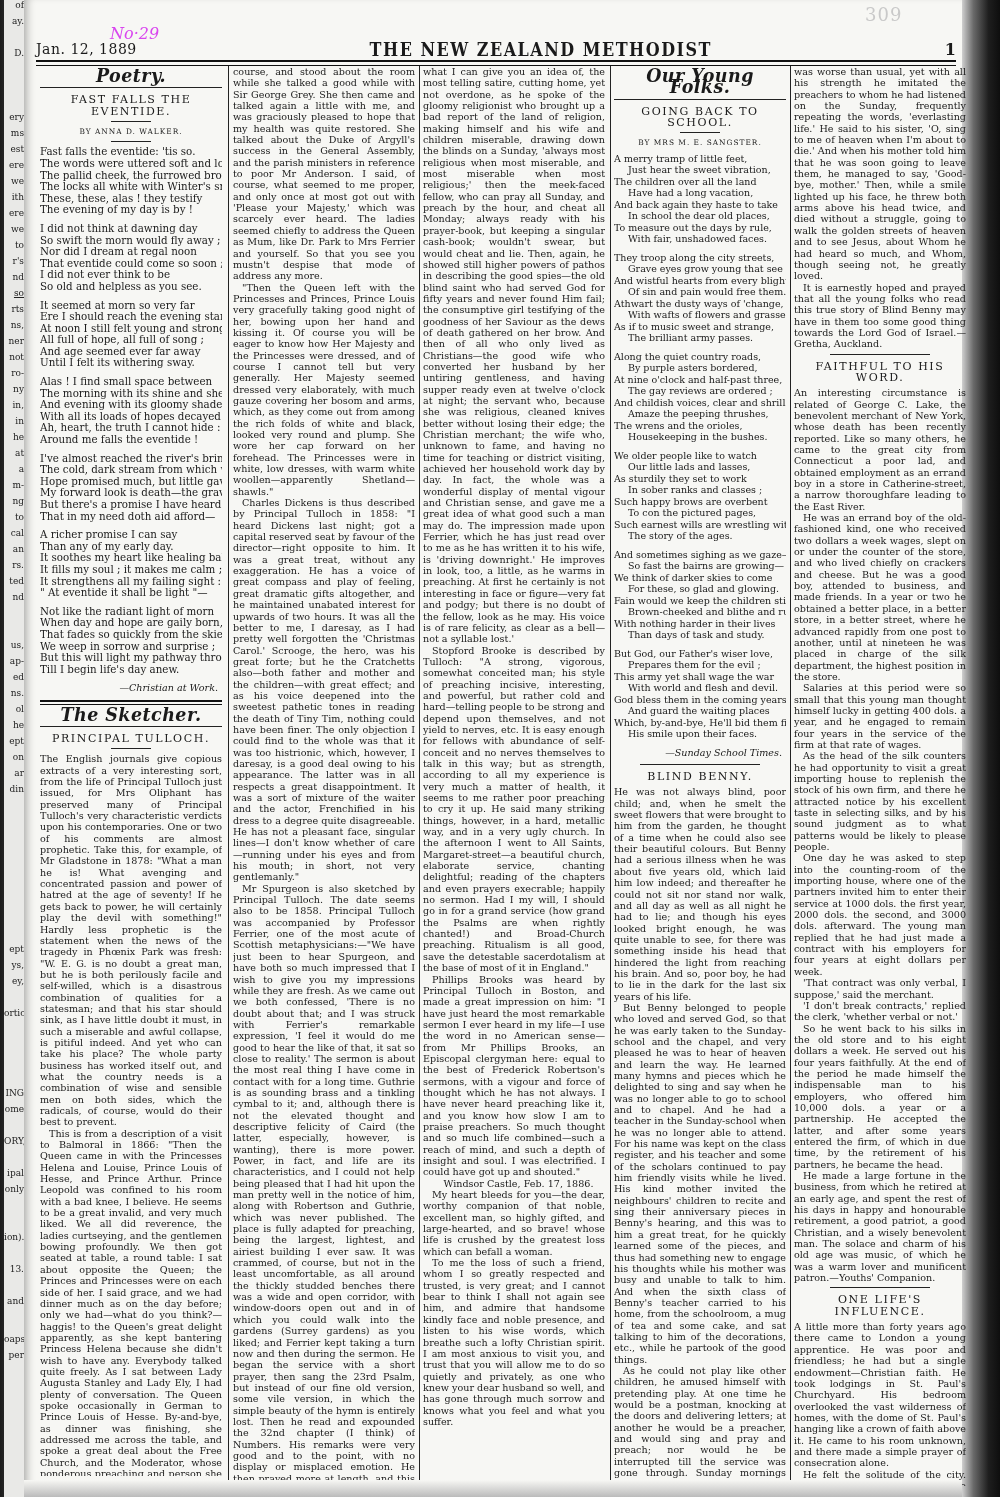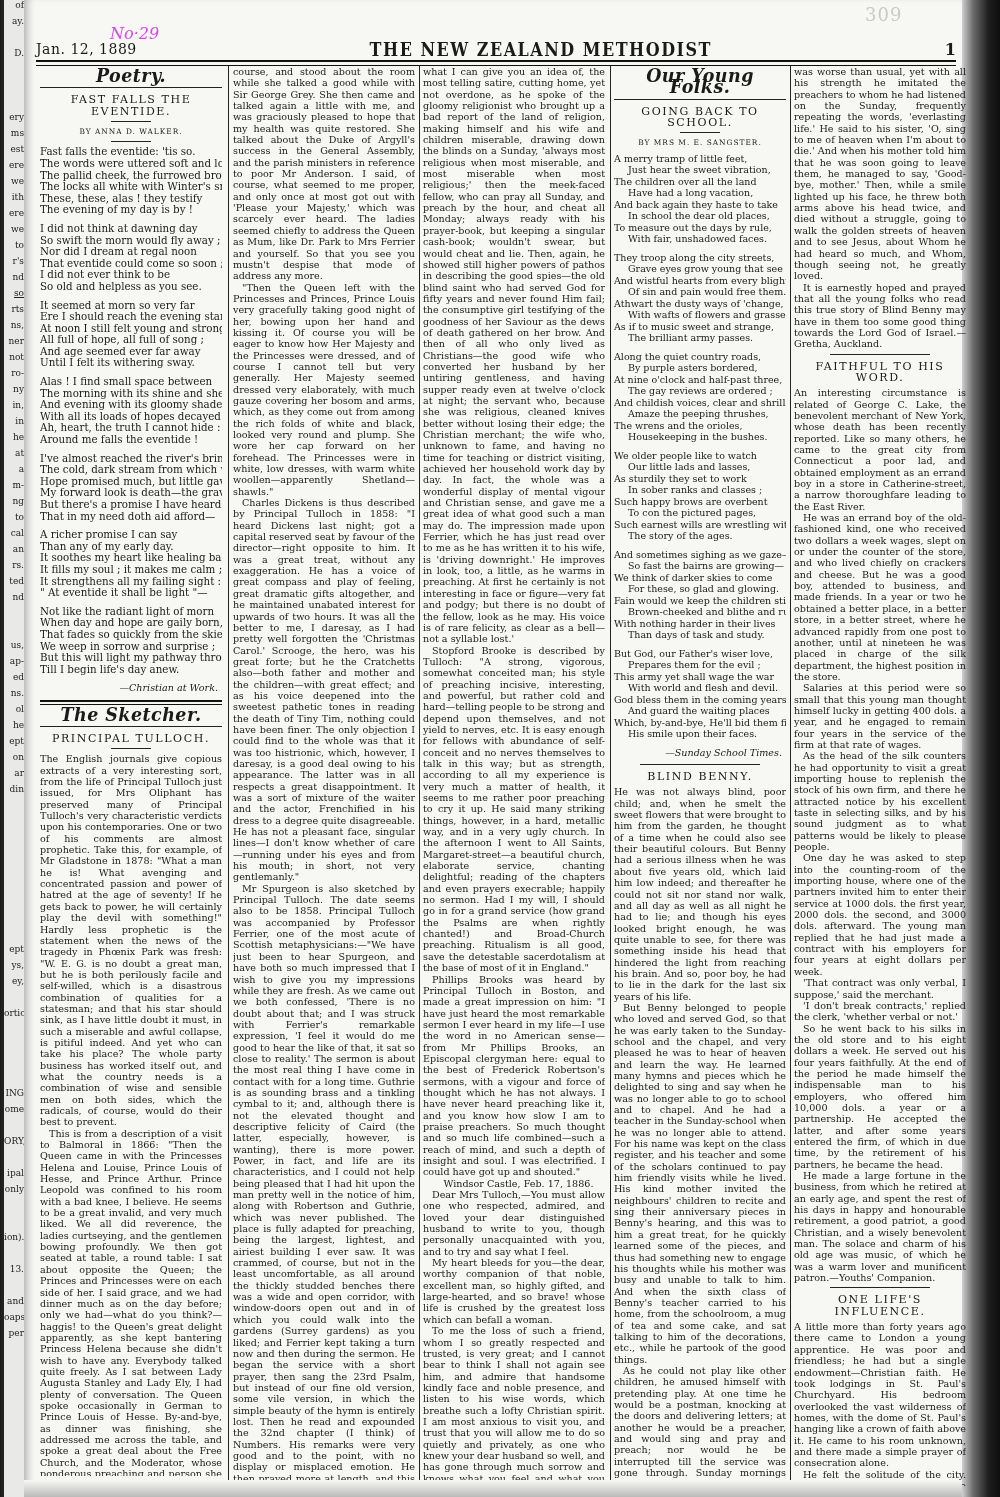--- a/index.html
+++ b/index.html
@@ -154,21 +154,21 @@
     <div style="height: 16px; text-align: right;"></div>
     <div style="height: 16px; text-align: right;">ipal</div>
     <div style="height: 16px; text-align: right;">only</div>
     <div style="height: 16px; text-align: right;"></div>
     <div style="height: 16px; text-align: right;"></div>
     <div style="height: 16px; text-align: right;">ion).</div>
     <div style="height: 16px; text-align: right;"></div>
     <div style="height: 16px; text-align: right;">13.</div>
     <div style="height: 16px; text-align: right;"></div>
     <div style="height: 16px; text-align: right;">and</div>
-    <div style="height: 16px; text-align: center;">oaps</div>
+    <div style="height: 16px; text-align: center; margin-top: 22px;">oaps</div>
     <div style="height: 16px; text-align: right;">per</div>
   </div>
 
 <div class="page"></div>
 <div class="right-edge"></div>
 
 <div class="hand-number">No·29</div>
 <div class="stamp-number">309</div>
 
 <div class="masthead">
@@ -267,21 +267,20 @@
 <div class="vrule" style="left:419px; height:1415px;"></div>
 
 <div class="col" style="left:423px; width:182px; height:1420px;">
   <div id="sketchCol3">
       <p class="noind">what I can give you an idea of, the most telling satire, cutting home, yet not overdone, as he spoke of the gloomy religionist who brought up a bad report of the land of religion, making himself and his wife and children miserable, drawing down the blinds on a Sunday, 'always most religious when most miserable, and most miserable when most religious;' then the meek-faced fellow, who can pray all Sunday, and preach by the hour, and cheat all Monday; always ready with his prayer-book, but keeping a singular cash-book; wouldn't swear, but would cheat and lie. Then, again, he showed still higher powers of pathos in describing the good spies—the old blind saint who had served God for fifty years and never found Him fail; the consumptive girl testifying of the goodness of her Saviour as the dews of death gathered on her brow. And then of all who only lived as Christians—the good wife who converted her husband by her untiring gentleness, and having supper ready even at twelve o'clock at night; the servant who, because she was religious, cleaned knives better without losing their edge; the Christian merchant; the wife who, unknown to fame, and having no time for teaching or district visiting, achieved her household work day by day. In fact, the whole was a wonderful display of mental vigour and Christian sense, and gave me a great idea of what good such a man may do. The impression made upon Ferrier, which he has just read over to me as he has written it to his wife, is 'driving downright.' He improves in look, too, a little, as he warms in preaching. At first he certainly is not interesting in face or figure—very fat and podgy; but there is no doubt of the fellow, look as he may. His voice is of rare felicity, as clear as a bell—not a syllable lost.'</p>
       <p>Stopford Brooke is described by Tulloch: "A strong, vigorous, somewhat conceited man; his style of preaching incisive, interesting, and powerful, but rather cold and hard—telling people to be strong and depend upon themselves, and not yield to nerves, etc. It is easy enough for fellows with abundance of self-conceit and no nerves themselves to talk in this way; but as strength, according to all my experience is very much a matter of health, it seems to me rather poor preaching to cry it up. He said many striking things, however, in a hard, metallic way, and in a very ugly church. In the afternoon I went to All Saints, Margaret-street—a beautiful church, elaborate service, chanting delightful; reading of the chapters and even prayers execrable; happily no sermon. Had I my will, I should go in for a grand service (how grand the Psalms are when rightly chanted!) and Broad-Church preaching. Ritualism is all good, save the detestable sacerdotalism at the base of most of it in England."</p>
       <p>Phillips Brooks was heard by Principal Tulloch in Boston, and made a great impression on him: "I have just heard the most remarkable sermon I ever heard in my life—I use the word in no American sense—from Mr Phillips Brooks, an Episcopal clergyman here: equal to the best of Frederick Robertson's sermons, with a vigour and force of thought which he has not always. I have never heard preaching like it, and you know how slow I am to praise preachers. So much thought and so much life combined—such a reach of mind, and such a depth of insight and soul. I was electrified. I could have got up and shouted."</p>
     </div>
   <p class="dateline">Windsor Castle, Feb. 17, 1886.</p>
   <div id="letterBody">
-      <p>Dear Mrs Tulloch,—You must allow one who respected, admired, and loved your dear distinguished husband to write to you, though personally unacquainted with you, and to try and say what I feel.</p>
       <p>My heart bleeds for you—the dear, worthy companion of that noble, excellent man, so highly gifted, and large-hearted, and so brave! whose life is crushed by the greatest loss which can befall a woman.</p>
       <p>To me the loss of such a friend, whom I so greatly respected and trusted, is very great; and I cannot bear to think I shall not again see him, and admire that handsome kindly face and noble presence, and listen to his wise words, which breathe such a lofty Christian spirit. I am most anxious to visit you, and trust that you will allow me to do so quietly and privately, as one who knew your dear husband so well, and has gone through much sorrow and knows what you feel and what you suffer.</p>
     </div>
 
 </div>
 <div class="vrule" style="left:610px; height:1415px;"></div>
 
 <div class="col" style="left:614px; width:172px; height:1420px;">
   <div class="section-head">Our Young Folks.</div>
   <div class="rule"></div>

